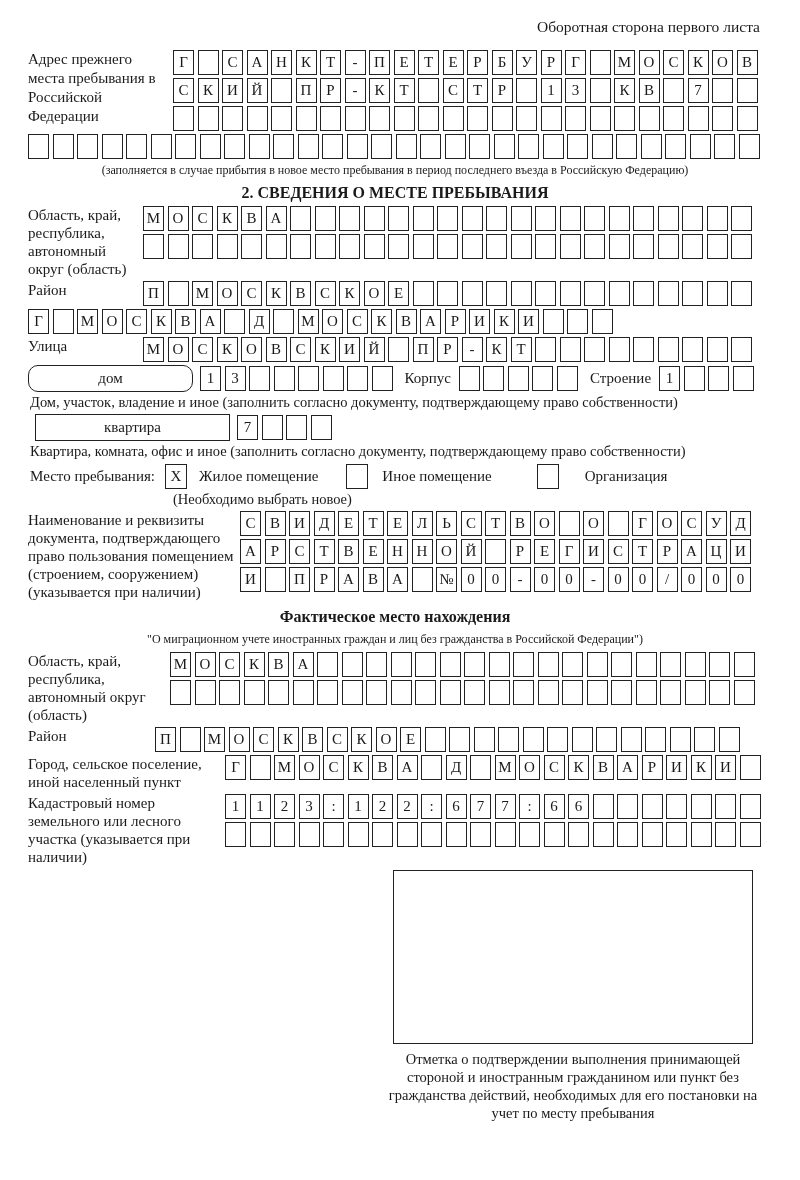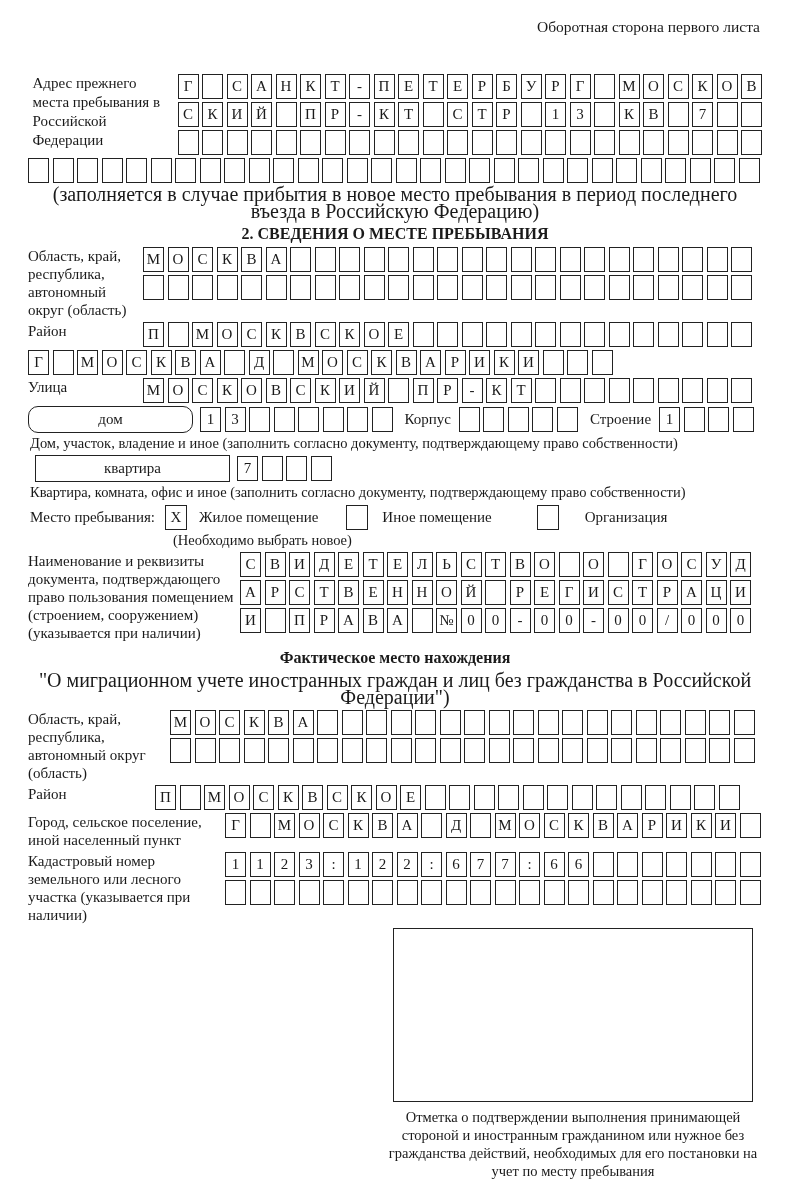--- a/index.html
+++ b/index.html
@@ -35,21 +35,21 @@
   .cell {
     flex: none;
     width: 21px; height: 25px;
     border: 1.6px solid #222;
     display: flex; align-items: center; justify-content: center;
     font-size: 15px;
     background: #fff;
   }
 
   .fullrow { margin-top: 3px; }
-  .caption { text-align: center; font-size: 20px; line-height: 17px; margin-top: 3px; }
+  .caption { text-align: center; font-size: 12px; line-height: 17px; margin-top: 3px; }
   .caption-left { font-size: 14.5px; line-height: 17px; margin: 2px 0 3px 2px; }
   .h2 { text-align: center; font-weight: bold; font-size: 16px; line-height: 20px; margin: 4px 0 3px 0; }
   .h3 { text-align: center; font-weight: bold; font-size: 16px; line-height: 20px; margin: 6px 0 4px 0; }
 
   .hrow { display: flex; align-items: center; margin-bottom: 2px; }
   .labelbox {
     flex: none; height: 27px;
     border: 1.7px solid #222;
     display: flex; align-items: center; justify-content: center;
     font-size: 15px;
@@ -85,21 +85,21 @@
     line-height: 18px;
   }
 </style>
 </head>
 <body>
 
 <div class="page">
 
   <div class="header-note">Оборотная сторона первого листа</div>
 
-  <div class="frow" style="margin-top:38px;justify-content:flex-end;">
+  <div class="frow" style="margin-top:14px;">
     <div class="flabel w145">Адрес прежнего места пребывания в Российской Федерации</div>
     <div class="cellcol">
       <div class="cells">
           <span class="cell">Г</span>
           <span class="cell"></span>
           <span class="cell">С</span>
           <span class="cell">А</span>
           <span class="cell">Н</span>
           <span class="cell">К</span>
           <span class="cell">Т</span>
@@ -657,16 +657,16 @@
           <span class="cell"></span>
           <span class="cell"></span>
           <span class="cell"></span>
           <span class="cell"></span>
         </div>
     </div>
   </div>
 
   <div class="stamp-wrap">
     <div class="stamp-box"></div>
-    <div class="stamp-caption">Отметка о подтверждении выполнения принимающей стороной и иностранным гражданином или нужное без гражданства действий, необходимых для его постановки на учет по месту пребывания</div>
+    <div class="stamp-caption">Отметка о подтверждении выполнения принимающей стороной и иностранным гражданином или пункт без гражданства действий, необходимых для его постановки на учет по месту пребывания</div>
   </div>
 
 </div>
 
 </body></html>

